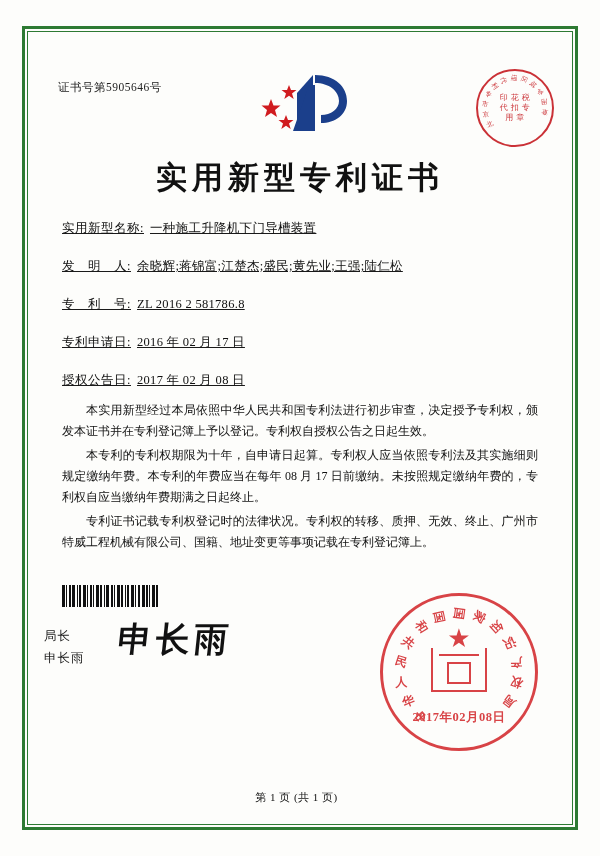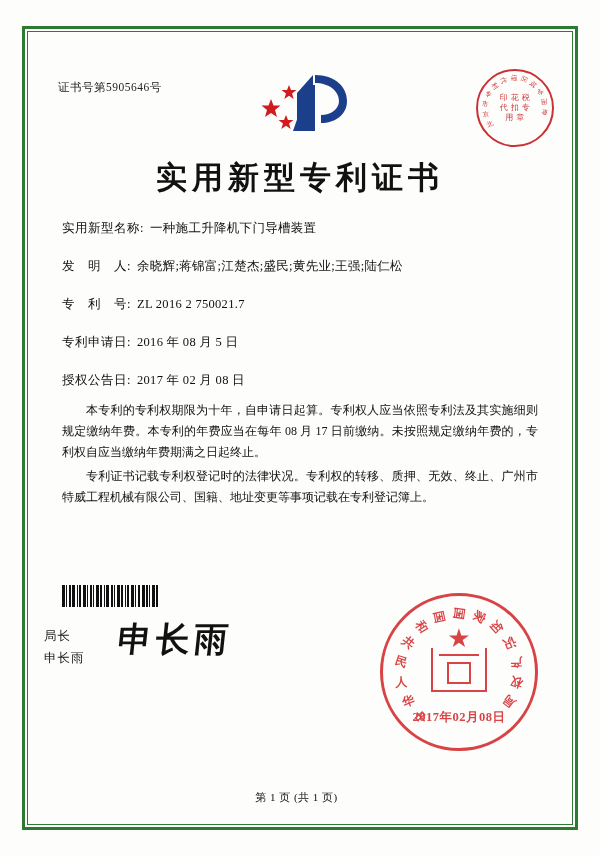--- a/index.html
+++ b/index.html
@@ -122,20 +122,21 @@
     color: #111;
     font-family: "Liberation Serif", serif;
   }
 
   
   .fields {
     position: absolute;
     left: 22px;
     right: 24px;
     top: 175px;
+    text-decoration: underline;
   }
   .field-row {
     display: flex;
     align-items: baseline;
     margin-bottom: 21px;
     font-size: 12.5px;
     color: #111;
   }
   .field-label {
     white-space: nowrap;
@@ -333,33 +334,34 @@
       <div class="field-row">
         <span class="field-label">实用新型名称:</span>
         <span class="field-value">一种施工升降机下门导槽装置</span>
       </div>
       <div class="field-row">
         <span class="field-label">发　明　人:</span>
         <span class="field-value">余晓辉;蒋锦富;江楚杰;盛民;黄先业;王强;陆仁松</span>
       </div>
       <div class="field-row">
         <span class="field-label">专　利　号:</span>
-        <span class="field-value">ZL 2016 2 750021.7</span>
+        <span class="field-value">ZL 2016 2 581786.8</span>
       </div>
       <div class="field-row">
         <span class="field-label">专利申请日:</span>
-        <span class="field-value">2016 年 08 月 5 日</span>
+        <span class="field-value">2016 年 02 月 17 日</span>
       </div>
       <div class="field-row">
         <span class="field-label">授权公告日:</span>
         <span class="field-value">2017 年 02 月 08 日</span>
       </div>
     </div>
 
     <div class="body-text">
+      <p>本实用新型经过本局依照中华人民共和国专利法进行初步审查，决定授予专利权，颁发本证书并在专利登记簿上予以登记。专利权自授权公告之日起生效。</p>
       <p>本专利的专利权期限为十年，自申请日起算。专利权人应当依照专利法及其实施细则规定缴纳年费。本专利的年费应当在每年 08 月 17 日前缴纳。未按照规定缴纳年费的，专利权自应当缴纳年费期满之日起终止。</p>
       <p>专利证书记载专利权登记时的法律状况。专利权的转移、质押、无效、终止、广州市特威工程机械有限公司、国籍、地址变更等事项记载在专利登记簿上。</p>
     </div>
 
     <div class="barcode">
       <i style="width:3px"></i><i style="width:1px;background:transparent"></i><i style="width:1px"></i><i style="width:2px;background:transparent"></i><i style="width:2px"></i><i style="width:1px;background:transparent"></i><i style="width:3px"></i><i style="width:2px;background:transparent"></i><i style="width:1px"></i><i style="width:1px;background:transparent"></i><i style="width:2px"></i><i style="width:2px;background:transparent"></i><i style="width:3px"></i><i style="width:1px;background:transparent"></i><i style="width:1px"></i><i style="width:2px;background:transparent"></i><i style="width:2px"></i><i style="width:1px;background:transparent"></i><i style="width:1px"></i><i style="width:2px;background:transparent"></i><i style="width:3px"></i><i style="width:1px;background:transparent"></i><i style="width:2px"></i><i style="width:2px;background:transparent"></i><i style="width:1px"></i><i style="width:1px;background:transparent"></i><i style="width:3px"></i><i style="width:2px;background:transparent"></i><i style="width:2px"></i><i style="width:1px;background:transparent"></i><i style="width:1px"></i><i style="width:2px;background:transparent"></i><i style="width:3px"></i><i style="width:1px;background:transparent"></i><i style="width:2px"></i><i style="width:2px;background:transparent"></i><i style="width:1px"></i><i style="width:1px;background:transparent"></i><i style="width:2px"></i><i style="width:2px;background:transparent"></i><i style="width:3px"></i><i style="width:1px;background:transparent"></i><i style="width:1px"></i><i style="width:2px;background:transparent"></i><i style="width:2px"></i><i style="width:2px;background:transparent"></i><i style="width:3px"></i><i style="width:1px;background:transparent"></i><i style="width:2px"></i><i style="width:1px;background:transparent"></i><i style="width:1px"></i><i style="width:2px;background:transparent"></i><i style="width:3px"></i><i style="width:1px;background:transparent"></i><i style="width:2px"></i>
     </div>
 
     <div class="sig-block">
       <div>局长</div>

